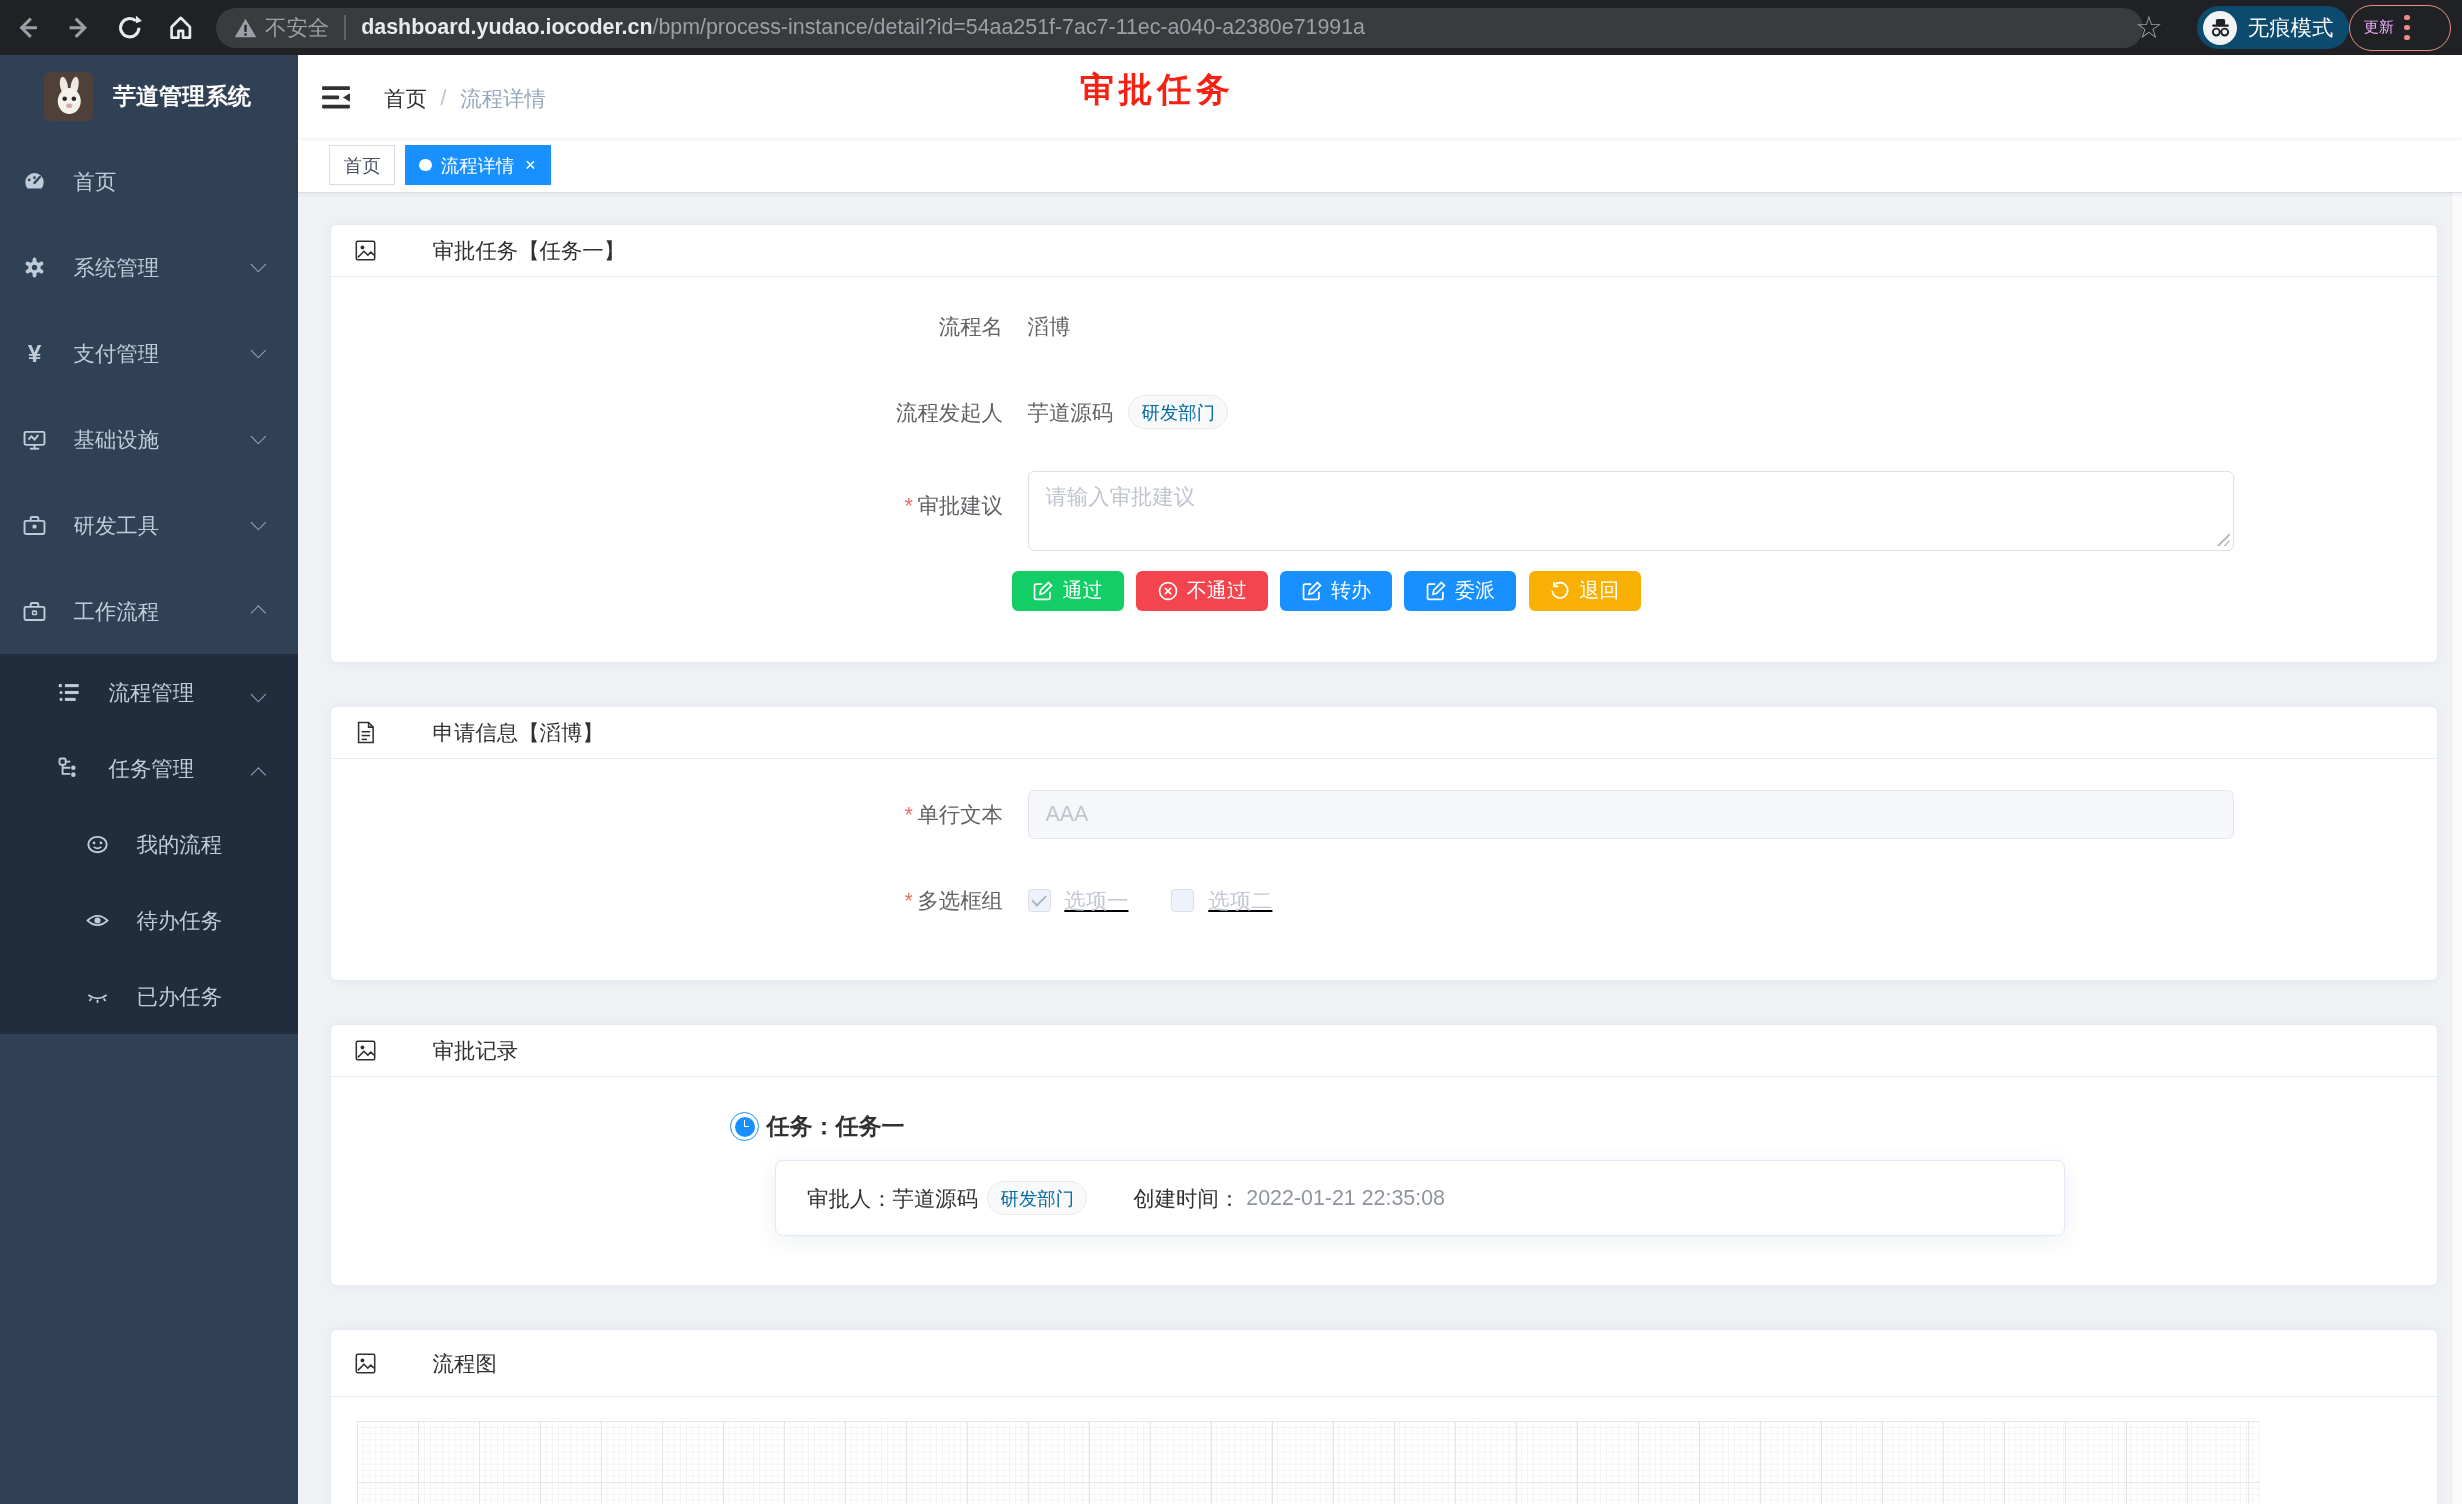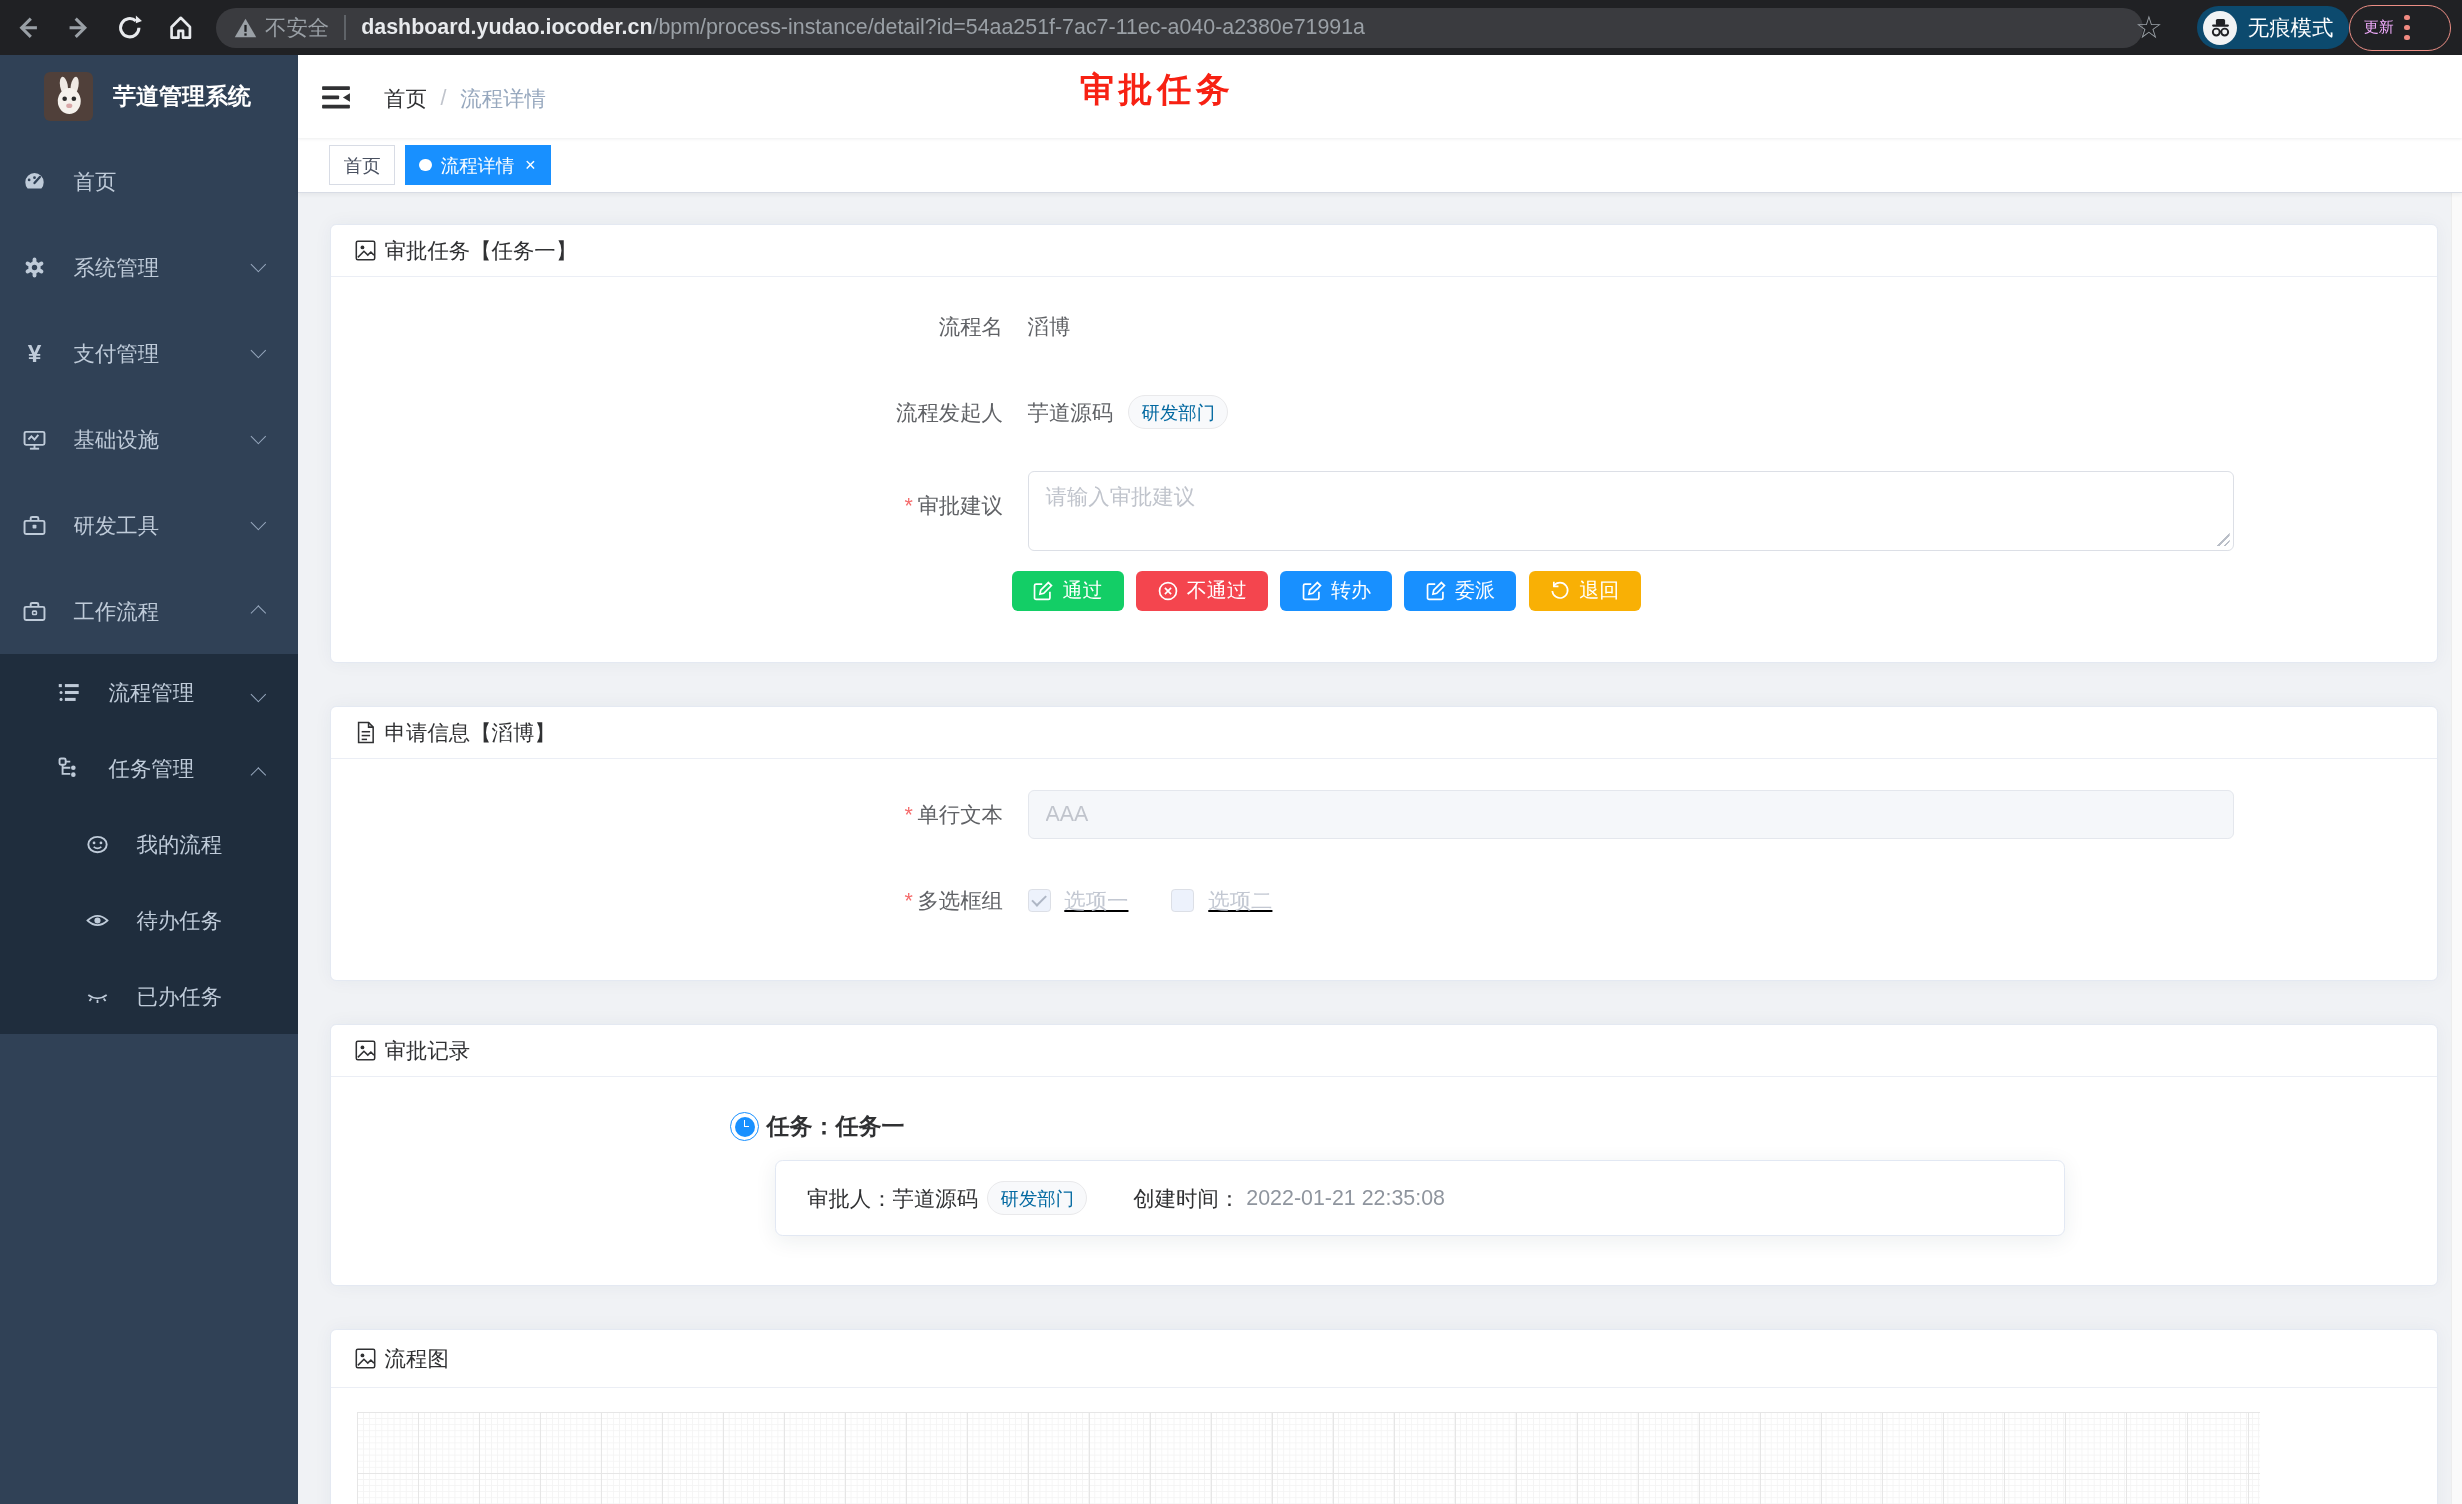--- a/index.html
+++ b/index.html
@@ -59,21 +59,21 @@
 .tags-bar { height: 55px; background: #fff; border-bottom: 0.8px solid #d8dce5; box-shadow: 0 1.5px 4.6px rgba(0,0,0,.05); display: flex; align-items: center; padding-left: 31px; flex: 0 0 auto; position: relative; z-index: 2; }
 .tag-item { height: 40px; display: inline-flex; align-items: center; padding: 0 13.8px; border: 0.8px solid #d8dce5; background: #fff; color: #495060; font-size: 18.4px; margin-right: 9.2px; cursor: pointer; }
 .tag-item.active { color: #fff; border-color: transparent; }
 .tag-dot { width: 12.2px; height: 12.2px; border-radius: 50%; background: #fff; margin-right: 9.2px; }
 .tag-close { font-size: 18.4px; margin-left: 10.7px; color: #fff; }
 
 .content { flex: 1; padding: 31px 24.5px 0 32px; overflow: hidden; }
 
 
 .card { background: #fff; border: 0.8px solid #e4e9f2; border-radius: 6.1px; box-shadow: 0 0 18.4px rgba(30,50,90,.05); margin-bottom: 43px; }
-.card-header { height: 52px; display: flex; align-items: center; padding: 0 23px; border-bottom: 0.8px solid #ebeef5; font-size: 21.4px; color: #303133; }
+.card-header { height: 52px; display: flex; align-items: center; padding: 0 23px; border-bottom: 0.8px solid #ebeef5; font-size: 21.4px; color: #303133; gap: 48px; }
 .card-header .ch-icon { margin-right: 7.6px; display: flex; }
 .frow { display: flex; align-items: center; }
 .flabel { width: 672px; text-align: right; color: #606266; font-size: 21.4px; flex: 0 0 auto; }
 .req { color: #f56c6c; margin-right: 4.6px; }
 .fvalue { margin-left: 24.5px; color: #606266; font-size: 21.4px; display: flex; align-items: center; }
 .mini-tag { display: inline-flex; align-items: center; height: 34px; padding: 0 12.2px; background: #f8f9fb; border: 0.8px solid #e9e9eb; border-radius: 17px; color: #0369a1; font-size: 18.4px; }
 .ta-wrap { position: relative; margin-left: 24.5px; }
 textarea.approve-ta { width: 1206px; height: 80px; border: 0.8px solid #dcdfe6; border-radius: 6.1px; resize: none; padding: 10.7px 17px; font-size: 21.4px; font-family: inherit; color: #606266; outline: none; }
 textarea.approve-ta::placeholder { color: #c0c4cc; }
 .ta-grip { position: absolute; right: 3.8px; bottom: 7.6px; width: 13.8px; height: 13.8px; background: repeating-linear-gradient(-45deg, transparent 0 3.1px, #b9bec7 3.1px 4.6px); clip-path: polygon(100% 0, 100% 100%, 0 100%); }
@@ -507,21 +507,21 @@
               <span>审批人：</span>
               <span>芋道源码</span>
               <span class="mini-tag">研发部门</span>
               <span class="rec-created-label">创建时间：</span>
               <span class="rec-created-val">2022-01-21 22:35:08</span>
             </div>
           </div>
         </div>
 
         <div class="card" style="height:459px;">
-          <div class="card-header" style="height:58px;">
+          <div class="card-header" style="height:67px;">
             <span class="ch-icon">
               <svg width="23" height="23" viewBox="0 0 30 30">
                   <rect x="3" y="3" width="24" height="24" rx="2" stroke="#303133" stroke-width="2" fill="none"></rect>
                   <circle cx="11" cy="11" r="2.5" fill="#303133"></circle>
                   <path d="M5 24 L13 16 L18 21 L22 17 L26 21" stroke="#303133" stroke-width="2" fill="none"></path>
                 </svg>
             </span>
             <span>流程图</span>
           </div>
           <div class="bpmn-canvas"></div>

